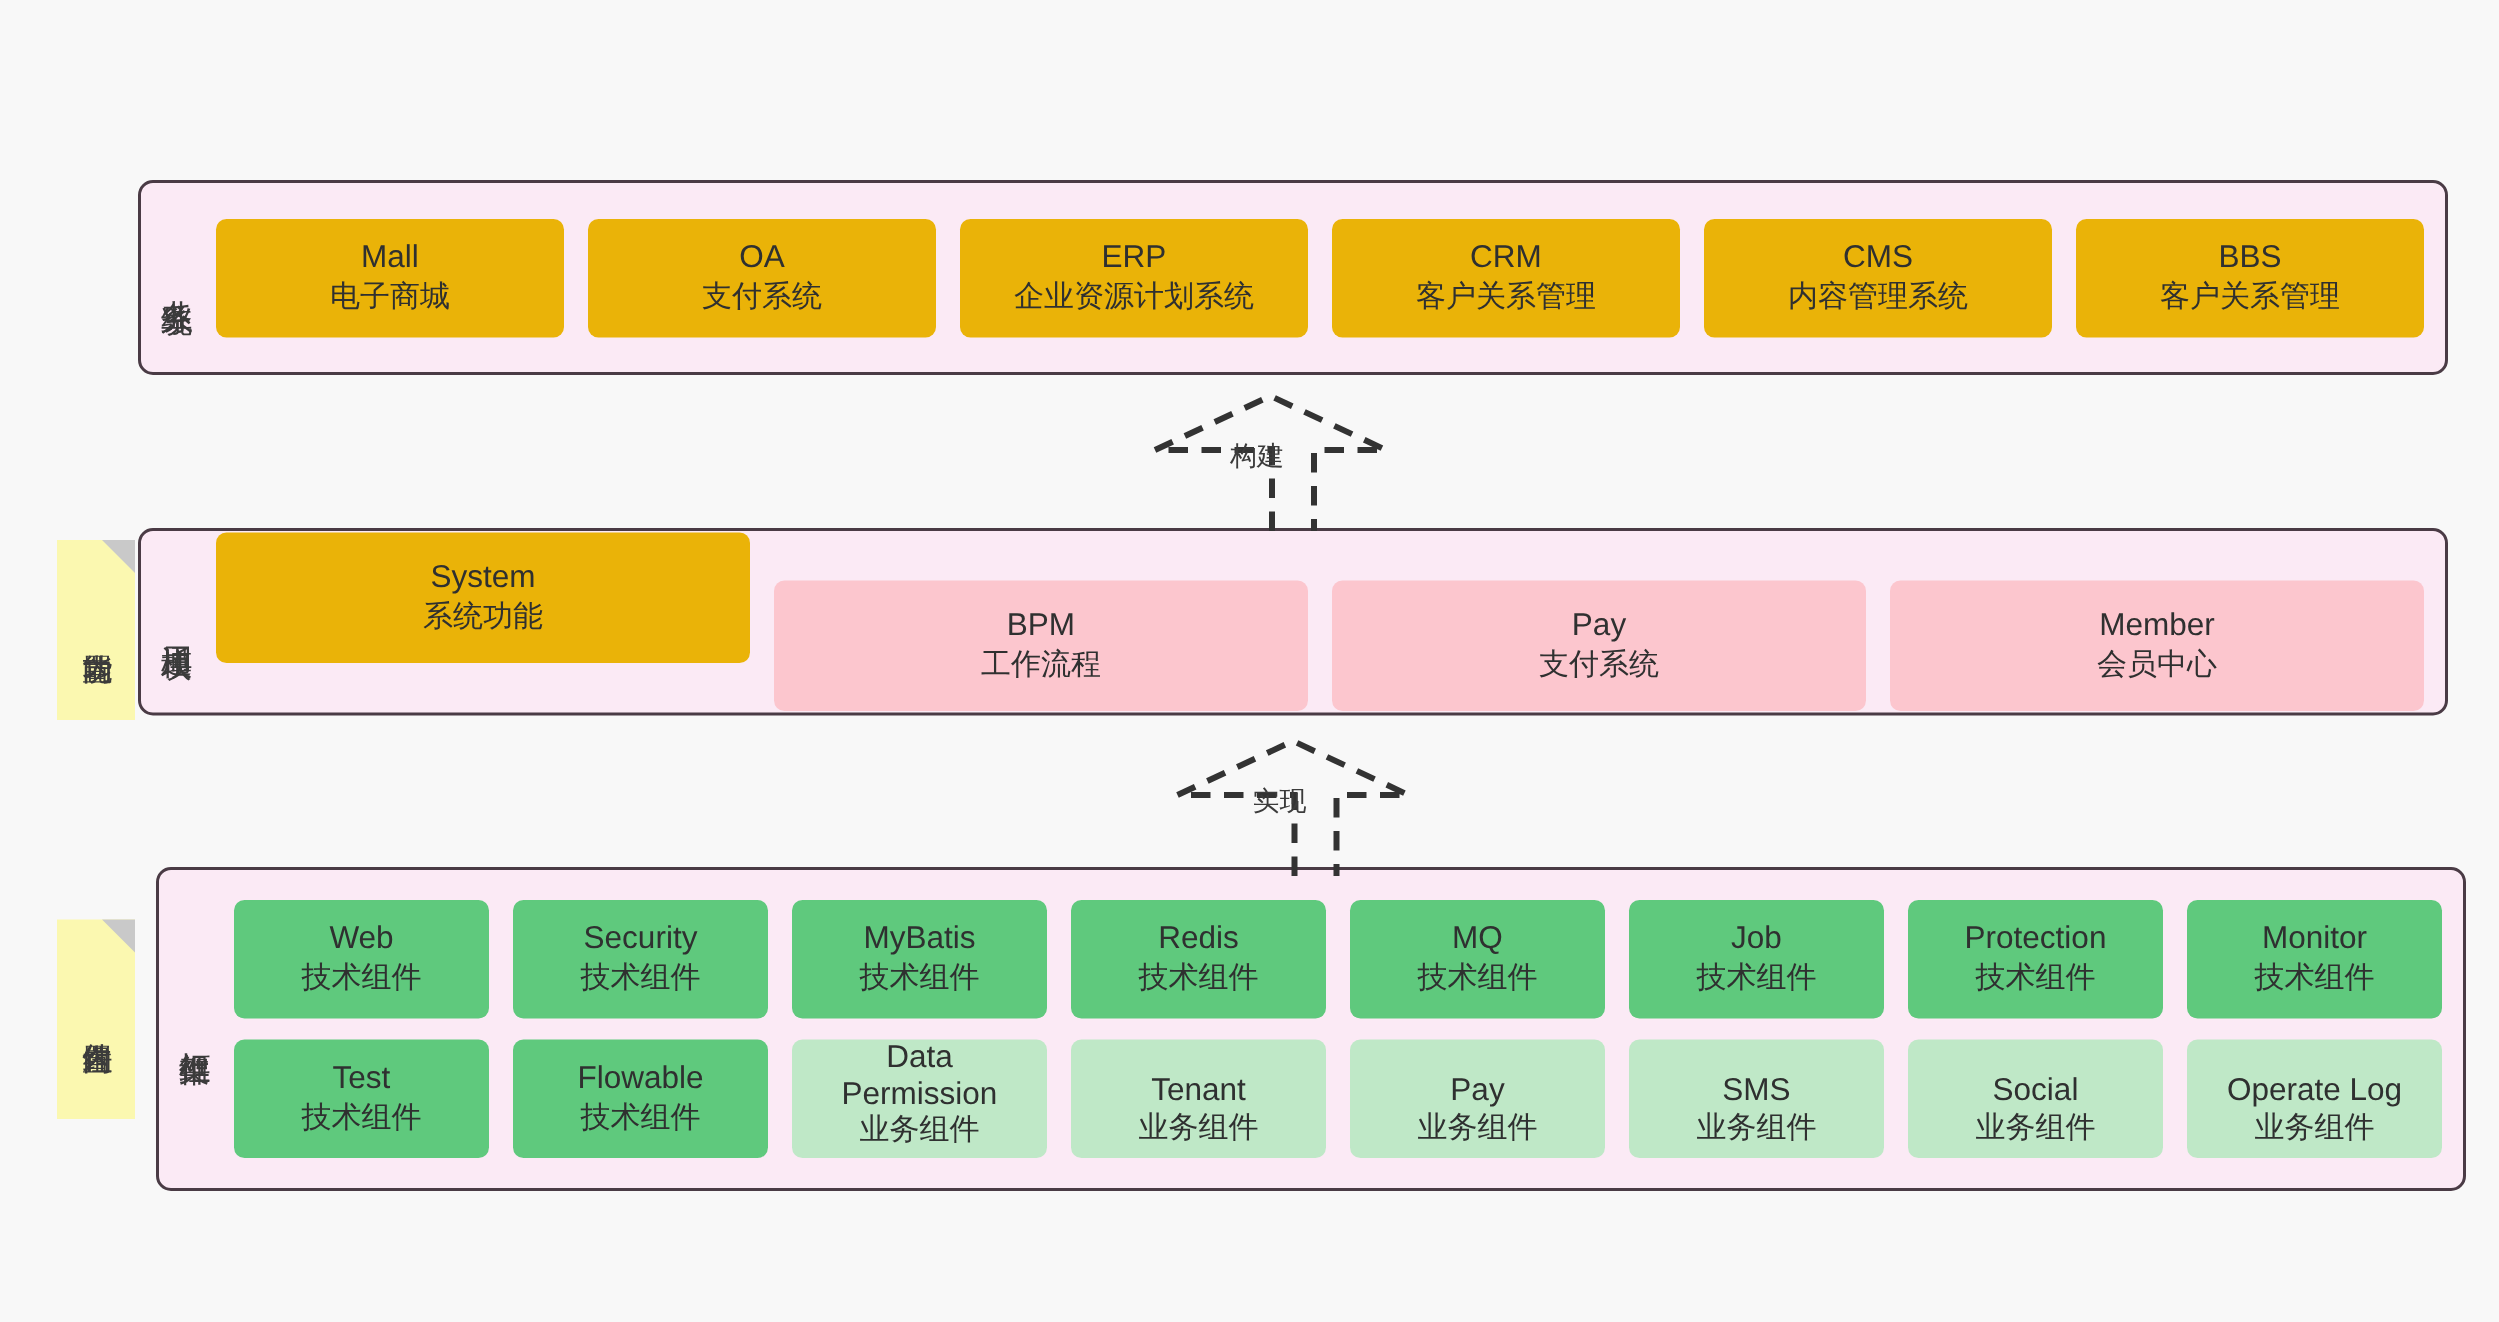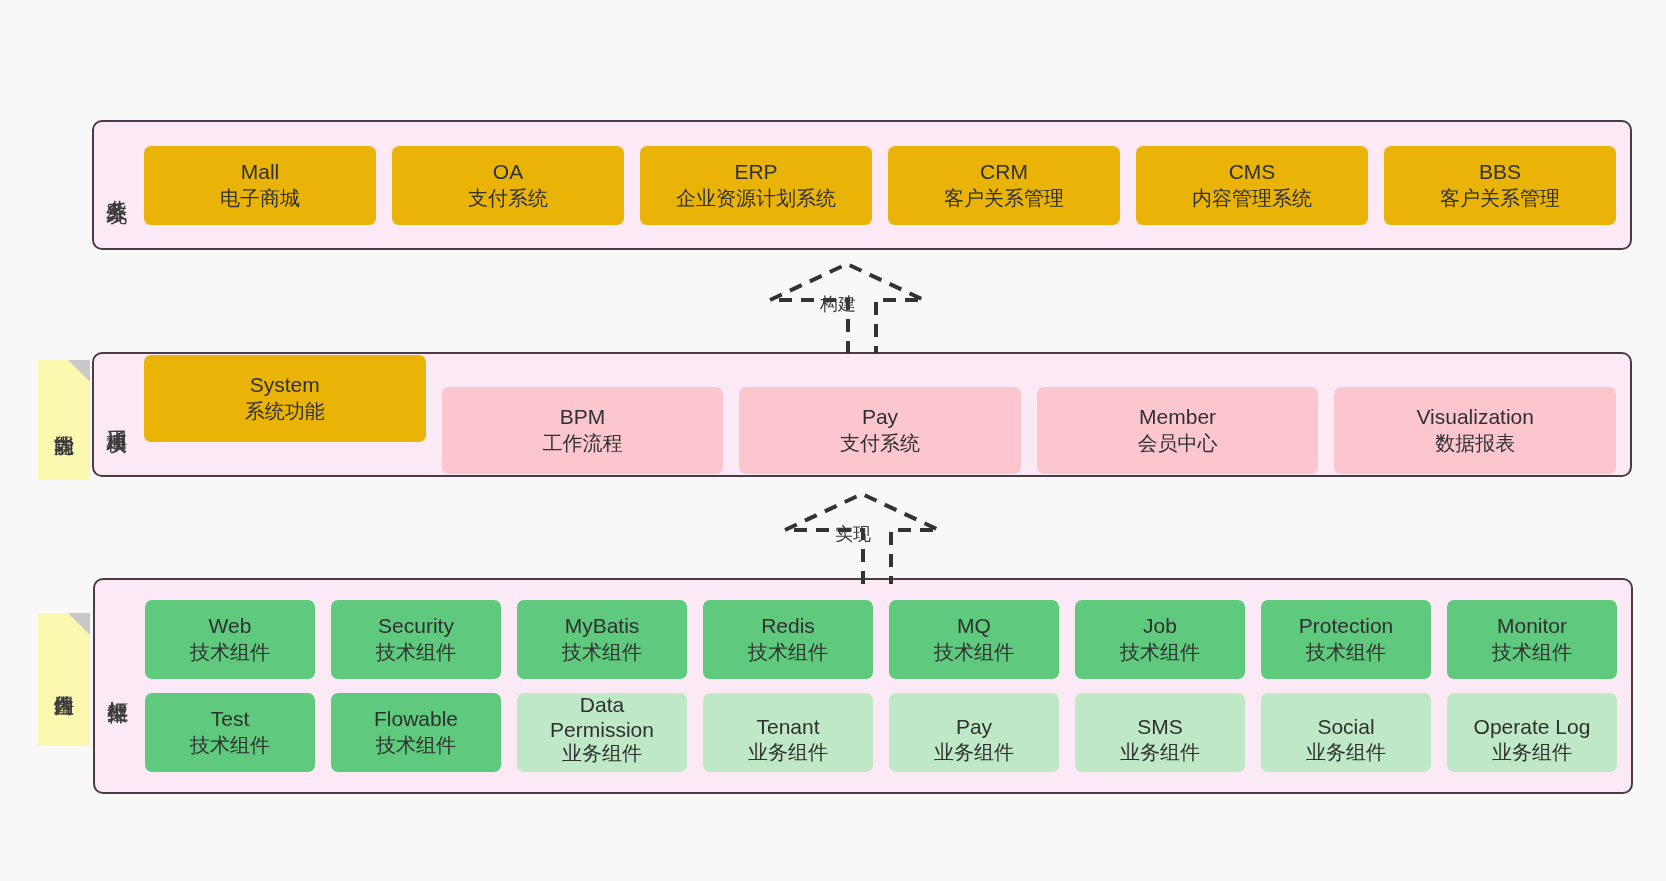--- a/index.html
+++ b/index.html
@@ -181,41 +181,37 @@
           <span class="cn">工作流程</span>
         </div>
         <div class="card c-pink">
           <span class="en">Pay</span>
           <span class="cn">支付系统</span>
         </div>
         <div class="card c-pink">
           <span class="en">Member</span>
           <span class="cn">会员中心</span>
         </div>
-        <div class="card c-pink">
-          <span class="en">Visualization</span>
-          <span class="cn">数据报表</span>
-        </div>
       </div>
     </div>
   </div>
 
   <div class="arrow" style="left:775px;top:492px;width:190px;height:92px;">
     <svg width="190" height="92" viewBox="0 0 190 92">
       <path d="M 88 92 L 88 38 L 10 38 L 87 2 L 164 38 L 116 38 L 116 92" fill="none" stroke="#333333" stroke-width="4" stroke-dasharray="13,9" stroke-linejoin="miter"></path>
     </svg>
     <span class="alabel" style="left:60px;top:30px;">实现</span>
   </div>
 
   <div class="note" style="left:38px;top:613px;height:133px;">
     <span class="fold"></span>
     <span>内置组件</span>
   </div>
 
-  <div class="layer" style="left:93px;top:578px;width:1540px;height:216px;">
+  <div class="layer" style="left:104px;top:578px;width:1540px;height:216px;">
     <div class="layer-title">框架组件</div>
     <div class="layer-body">
       <div class="rows">
 
         <div class="row">
           <div class="card c-green">
             <span class="en">Web</span>
             <span class="cn">技术组件</span>
           </div>
           <div class="card c-green">

